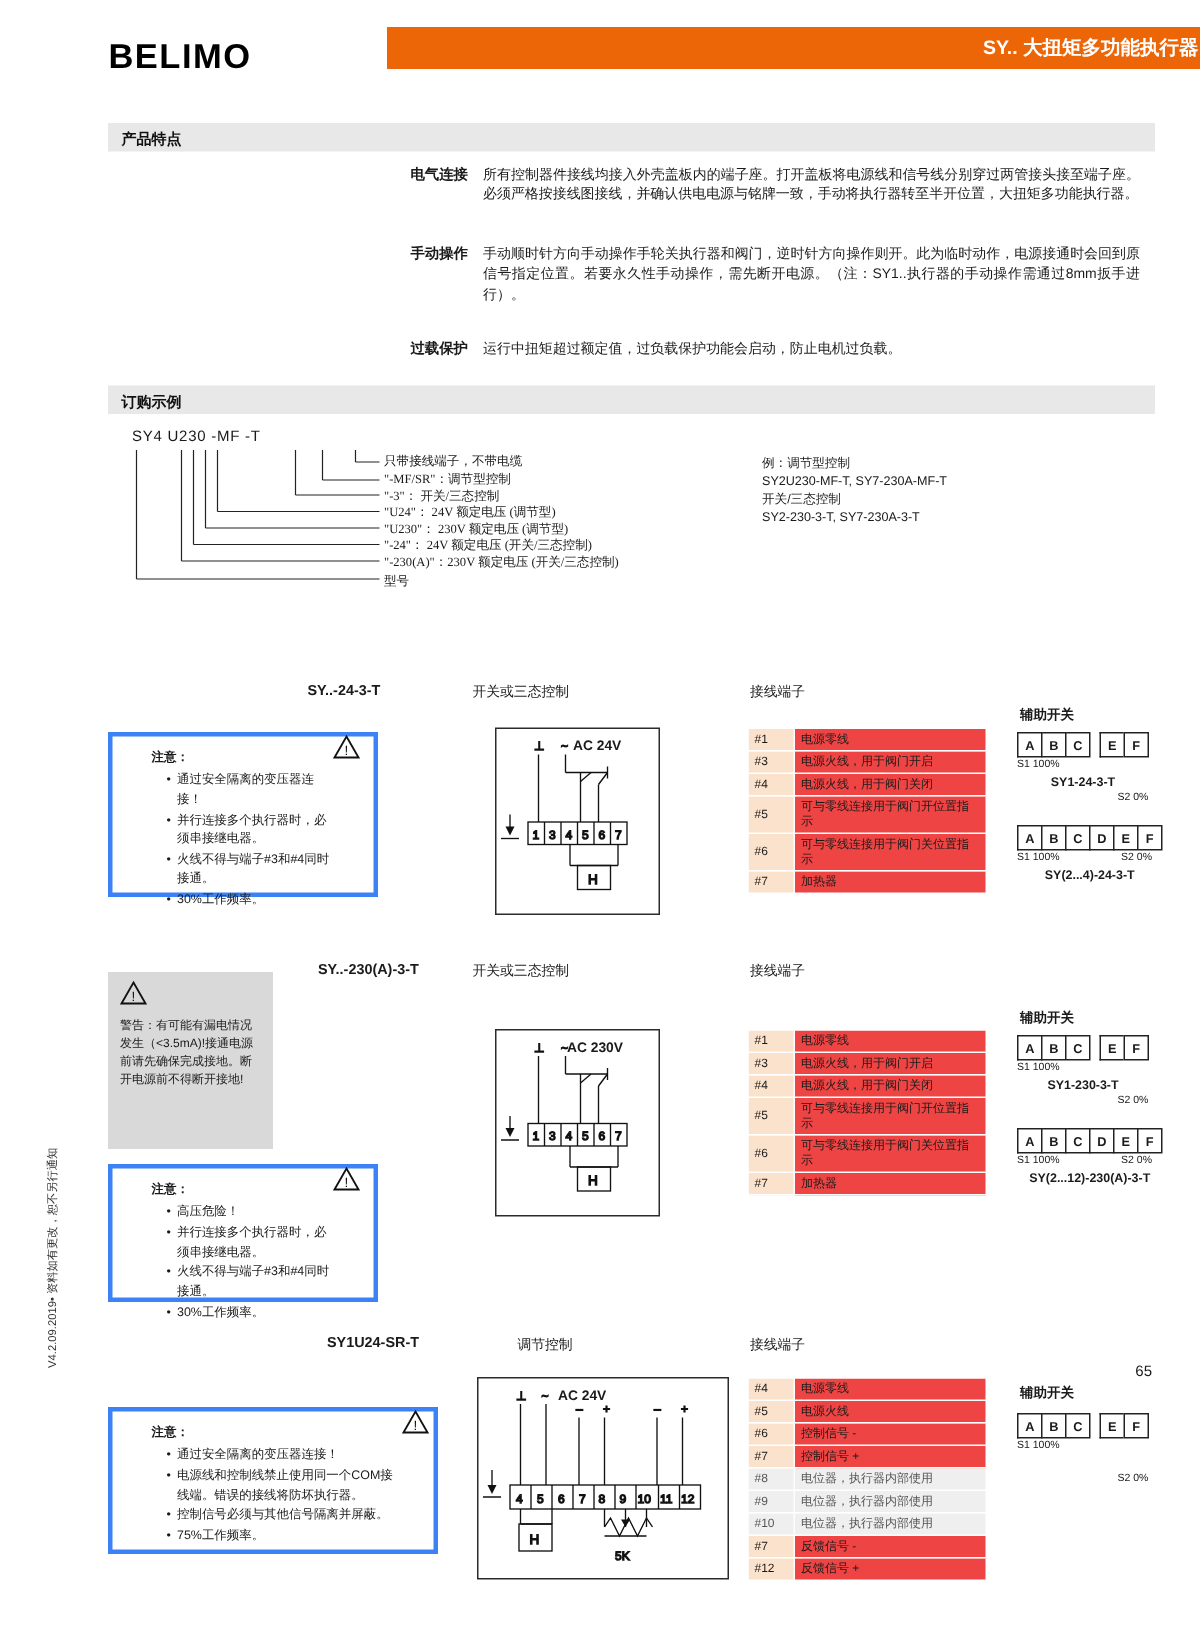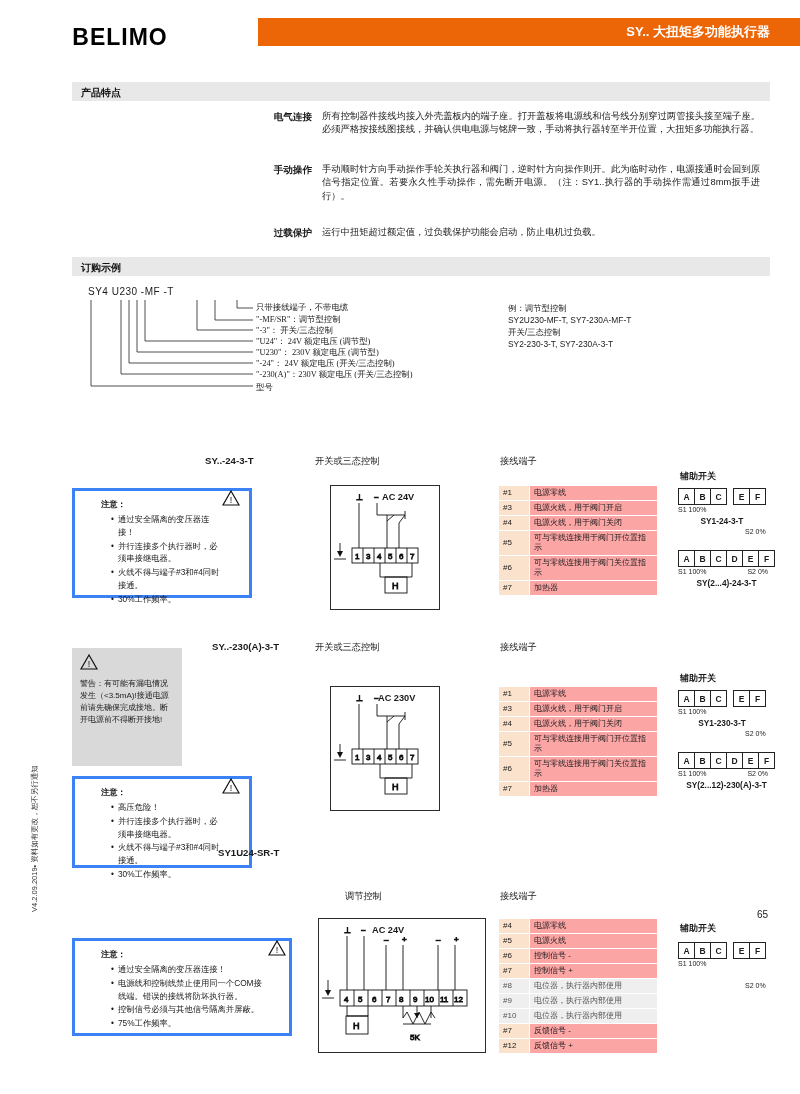--- a/index.html
+++ b/index.html
@@ -10,21 +10,21 @@
   }
   .page{position:relative;width:800px;height:942px;}
 
   
   .logo{position:absolute;left:60px;top:20px;width:120px;height:34px;
         display:flex;align-items:center;justify-content:center;}
   .logo-text{font-family:"Liberation Sans",sans-serif;font-weight:bold;
        font-size:23px;letter-spacing:1px;color:#000;}
   .header-bar{position:absolute;left:258px;top:18px;right:0;height:28px;
        background:#ec6608;}
-  .header-bar .ht{position:absolute;right:30px;top:5px;color:#fff;
+  .header-bar .ht{position:absolute;right:1px;top:5px;color:#fff;
        font-size:13px;font-weight:bold;margin-left:27px;}
 
   
   .secbar{position:absolute;left:72px;right:30px;height:19px;background:#e8e8e8;}
   .secbar span{position:absolute;left:9px;top:4px;font-size:10px;font-weight:bold;color:#111;}
 
   
   .frow{position:absolute;font-size:9.3px;line-height:1.45;}
   .flabel{position:absolute;width:90px;text-align:right;font-weight:bold;font-size:9.6px;}
   .ftext{position:absolute;left:322px;right:40px;text-align:justify;}
@@ -45,21 +45,21 @@
   ul.nl li{position:relative;padding-left:7px;margin-bottom:1px;}
   ul.nl li:before{content:"•";position:absolute;left:0;top:0;}
   .tri-wrap{position:absolute;width:18px;height:16px;}
   .tri-wrap svg{display:block;}
 
   .diag-title{position:absolute;font-weight:bold;font-size:9.6px;}
   .diag-sub{position:absolute;font-size:9.2px;}
 
   
   .termtbl{position:absolute;border-collapse:collapse;font-size:8px;}
-  .termtbl td{border:1px solid #ffffff;padding:2px 4px;background:#fca5a5;
+  .termtbl td{border:1px solid #ffffff;padding:2px 4px;background:#ef4444;
       vertical-align:middle;line-height:1.25;}
   .termtbl td.num{width:22px;text-align:left;background:#fbe2cc;}
   .termtbl td.gray{background:#efefef;color:#555;}
 
   
   .aux-title{position:absolute;font-size:9px;font-weight:bold;}
   .auxblk{position:absolute;font-size:8px;}
   .auxrow{display:flex;}
   .auxcell{width:15px;height:15px;border:1px solid #222;border-right:none;
       display:flex;align-items:center;justify-content:center;font-size:8.5px;font-weight:bold;}
@@ -387,21 +387,21 @@
       <div class="auxcell">E</div>
       <div class="auxcell last">F</div>
     </div>
     <div class="auxrow" style="justify-content:space-between;width:90px;">
       <div class="auxcap">S1 100%</div>
       <div class="auxcap">S2 0%</div>
     </div>
     <div class="auxname">SY(2...12)-230(A)-3-T</div>
   </div>
 
-  <div class="diag-title" style="left:218px;top:847px;text-align:center;">SY1U24-SR-T</div>
+  <div class="diag-title" style="left:218px;top:890px;text-align:center;">SY1U24-SR-T</div>
   <div class="diag-sub" style="left:345px;top:890px;">调节控制</div>
   <div class="diag-sub" style="left:500px;top:890px;">接线端子</div>
   <div class="aux-title" style="left:680px;top:922px;">辅助开关</div>
 
   <div class="note-box" style="left:72px;top:938px;width:220px;height:98px;">
     <div class="note-title">注意：</div>
     <ul class="nl">
       <li>通过安全隔离的变压器连接！</li>
       <li>电源线和控制线禁止使用同一个COM接线端。错误的接线将防坏执行器。</li>
       <li>控制信号必须与其他信号隔离并屏蔽。</li>

